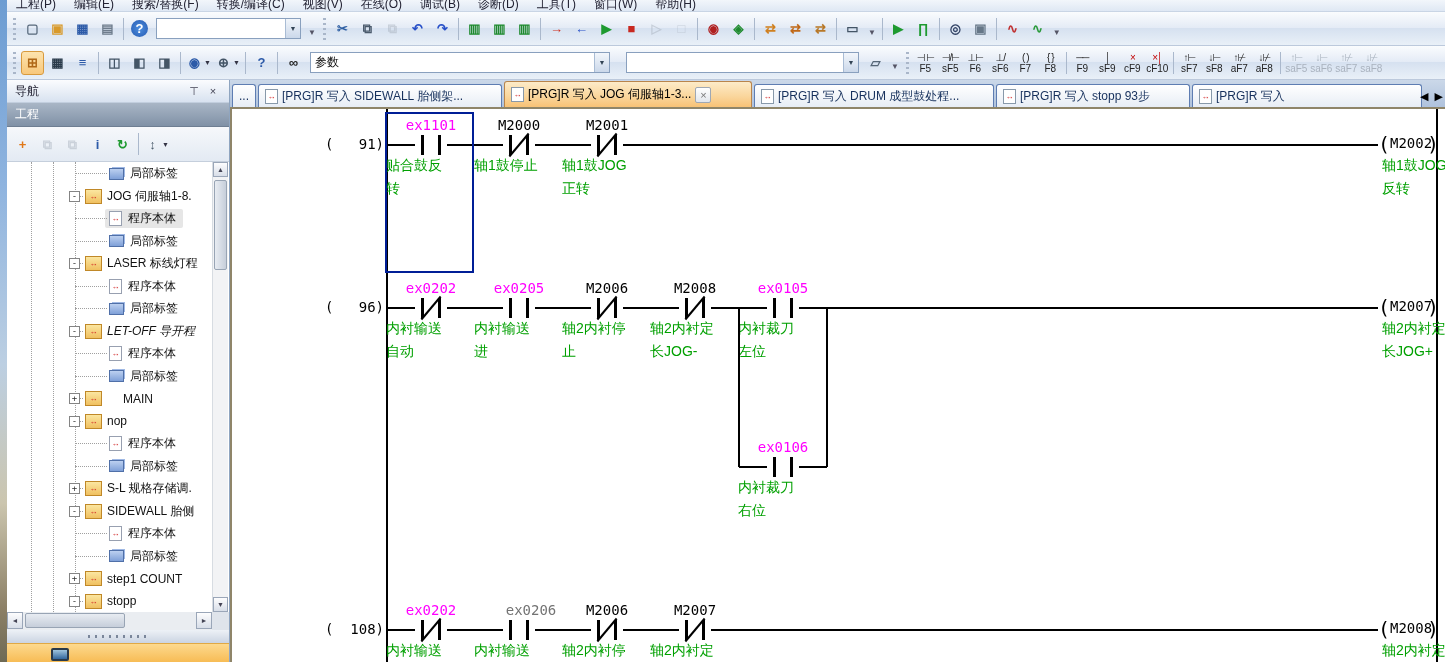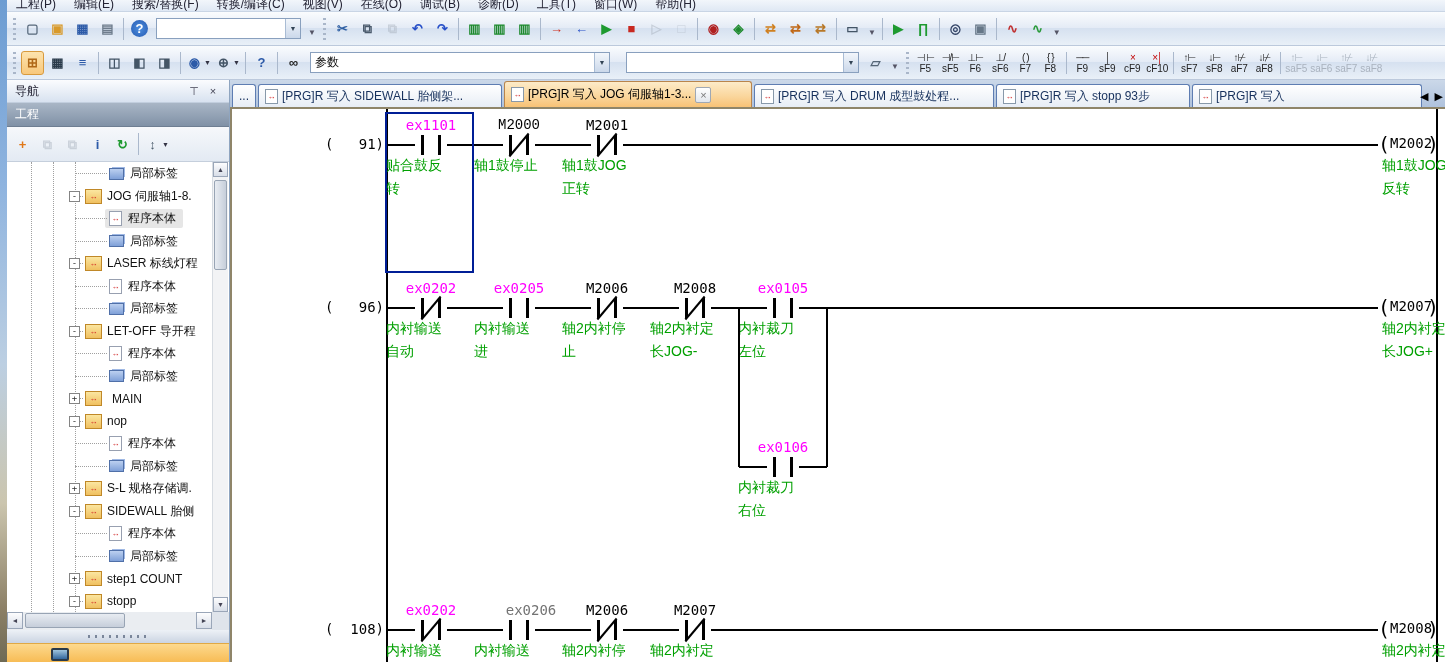--- a/index.html
+++ b/index.html
@@ -484,37 +484,37 @@
         <span style="margin-left: 6px; white-space: nowrap;">程序本体</span>
       </div>
       <div class="dots" style="left: 68px; top: 123.5px; width: 32px;"></div>
       <div class="tree-row" style="top: 135px; padding-left: 102px;">
         <span class="ico-label"></span>
         <span style="margin-left: 6px; white-space: nowrap;">局部标签</span>
       </div>
       <div class="dots" style="left: 68px; top: 146px; width: 32px;"></div>
       <div class="tree-row" style="top: 157.5px; padding-left: 78px;">
         <span class="ico-prg">↔</span>
-        <span style="margin-left: 5px; white-space: nowrap;">LET-OFF 导开程</span>
+        <span style="margin-left: 5px; white-space: nowrap; font-style: italic;">LET-OFF 导开程</span>
       </div>
       <div class="dots" style="left: 68px; top: 168.5px; width: 8px;"></div>
       <div class="exp" style="left: 62px; top: 163.5px;">-</div>
       <div class="tree-row" style="top: 180px; padding-left: 102px;">
         <span class="ico-doc">↔</span>
         <span style="margin-left: 6px; white-space: nowrap;">程序本体</span>
       </div>
       <div class="dots" style="left: 68px; top: 191px; width: 32px;"></div>
       <div class="tree-row" style="top: 202.5px; padding-left: 102px;">
         <span class="ico-label"></span>
         <span style="margin-left: 6px; white-space: nowrap;">局部标签</span>
       </div>
       <div class="dots" style="left: 68px; top: 213.5px; width: 32px;"></div>
       <div class="tree-row" style="top: 225px; padding-left: 78px;">
         <span class="ico-prg">↔</span>
-        <span style="margin-left: 10px; white-space: nowrap;">MAIN</span>
+        <span style="margin-left: 21px; white-space: nowrap;">MAIN</span>
       </div>
       <div class="dots" style="left: 68px; top: 236px; width: 8px;"></div>
       <div class="exp" style="left: 62px; top: 231px;">+</div>
       <div class="tree-row" style="top: 247.5px; padding-left: 78px;">
         <span class="ico-prg">↔</span>
         <span style="margin-left: 5px; white-space: nowrap;">nop</span>
       </div>
       <div class="dots" style="left: 68px; top: 258.5px; width: 8px;"></div>
       <div class="exp" style="left: 62px; top: 253.5px;">-</div>
       <div class="tree-row" style="top: 270px; padding-left: 102px;">
@@ -594,21 +594,21 @@
       <div class="dev-label" style="left: 153px; top: 7px; color: rgb(255, 0, 255);">ex1101</div>
       <div class="cmt" style="left: 154px; top: 45px;">
         <div>贴合鼓反</div>
         <div>转</div>
       </div>
       <div class="contact" style="left: 271px; top: 25px;">
         <div class="cbar" style="left: 6px;"></div>
         <div class="cbar" style="left: 23px;"></div>
         <div class="slash"></div>
       </div>
-      <div class="dev-label" style="left: 241px; top: 7px; color: rgb(0, 0, 0); font-family: Liberation Mono, monospace;">M2000</div>
+      <div class="dev-label" style="left: 241px; top: 7px; color: rgb(0, 0, 0);">M2000</div>
       <div class="cmt" style="left: 242px; top: 45px;">
         <div>轴1鼓停止</div>
       </div>
       <div class="contact" style="left: 359px; top: 25px;">
         <div class="cbar" style="left: 6px;"></div>
         <div class="cbar" style="left: 23px;"></div>
         <div class="slash"></div>
       </div>
       <div class="dev-label" style="left: 329px; top: 7px; color: rgb(0, 0, 0);">M2001</div>
       <div class="cmt" style="left: 330px; top: 45px;">

